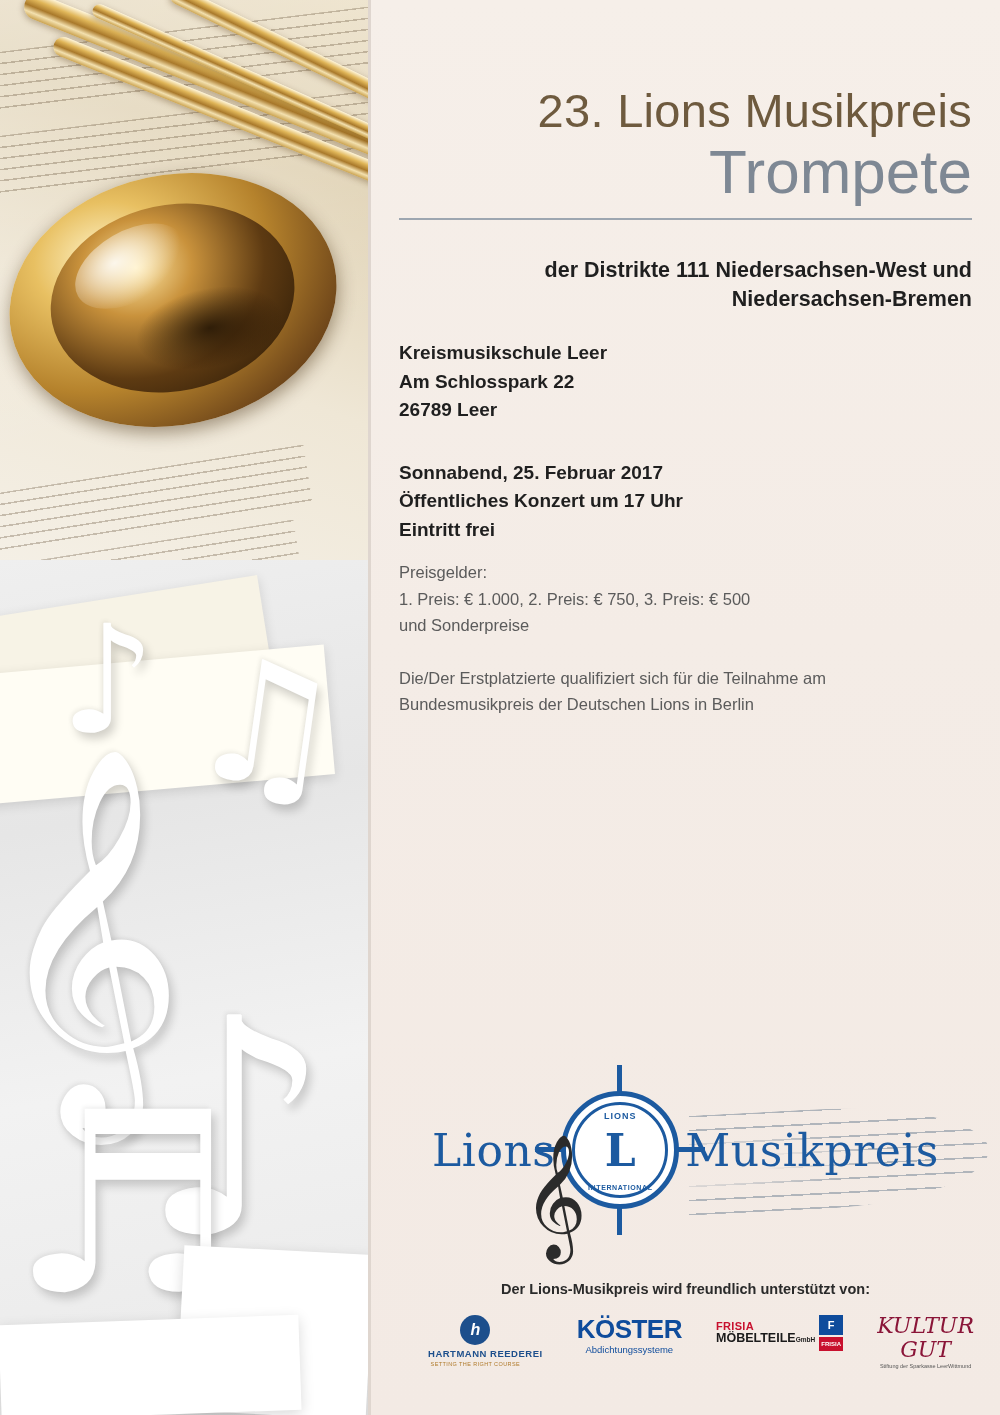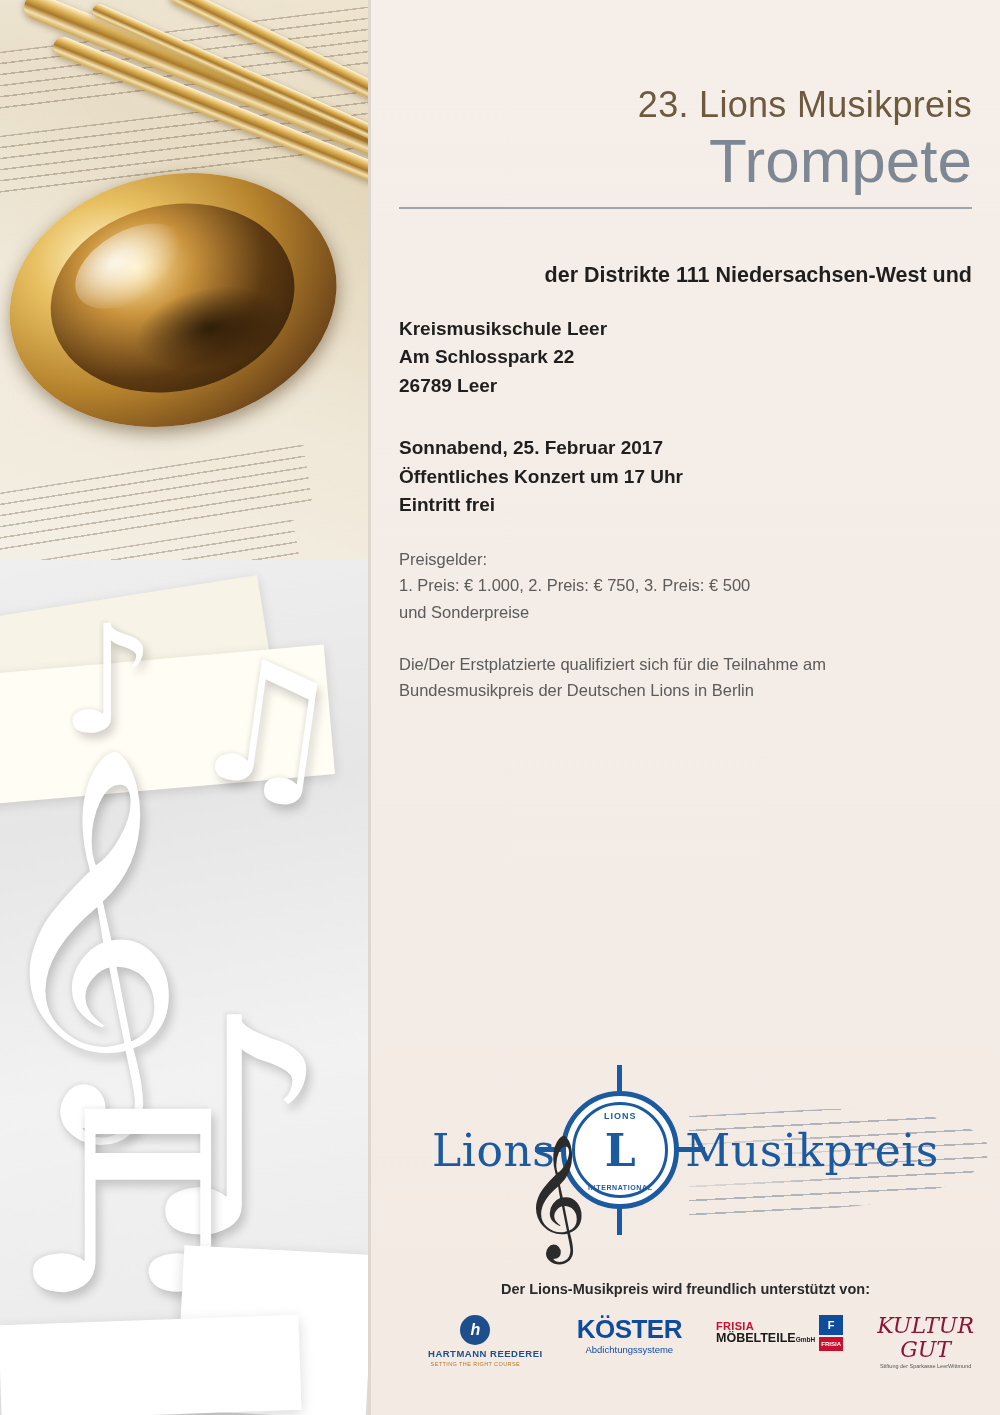--- a/index.html
+++ b/index.html
@@ -138,50 +138,50 @@
 
   
   .content {
     position: absolute;
     left: 371px; top: 0;
     width: 629px; height: 1415px;
     padding: 0;
   }
   .title-block { padding: 86px 28px 0 28px; text-align: right; }
   .title-1 {
-    font-size: 36px; font-weight: 400; color: #6e5a3e;
+    font-size: 47px; font-weight: 400; color: #6e5a3e;
     letter-spacing: .3px; line-height: 1.05; white-space: nowrap;
   }
   .title-2 {
     font-size: 62px; font-weight: 400; color: #7e8894;
     line-height: 1.05; margin-top: 4px;
   }
   .title-rule {
     margin: 14px 0 0 auto;
     width: 100%; height: 2px; background: #8d99a6; opacity: .85;
   }
 
   .subtitle {
-    margin: 52px 28px 0 28px;
+    margin: 36px 28px 0 28px;
     text-align: right;
     font-size: 21.5px; font-weight: bold; color: #1f1f1f;
     line-height: 1.35;
   }
 
   .block { margin: 0 28px; }
   .venue {
     margin-top: 25px;
     font-size: 19px; font-weight: bold; color: #1f1f1f; line-height: 1.5;
   }
   .event {
     margin-top: 34px;
     font-size: 19px; font-weight: bold; color: #1f1f1f; line-height: 1.5;
   }
   .prizes {
-    margin-top: 26px;
+    margin-top: 15px;
     font-size: 16.5px; color: #5b5b5b; line-height: 1.6;
   }
   .qualify {
     margin-top: 26px;
     font-size: 16.5px; color: #5b5b5b; line-height: 1.6;
   }
   .infos {
     margin-top: 46px;
     font-size: 17px; color: #3a3a3a; line-height: 1.5;
   }
@@ -360,20 +360,21 @@
   <div class="content">
 
     <div class="title-block">
       <div class="title-1">23. Lions Musikpreis</div>
       <div class="title-2">Trompete</div>
       <div class="title-rule"></div>
     </div>
 
     <div class="subtitle">
       <div>der Distrikte 111 Niedersachsen-West und</div>
+      <div>Niedersachsen-Bremen</div>
     </div>
 
     <div class="block venue">
       <div>Kreismusikschule Leer</div>
       <div>Am Schlosspark 22</div>
       <div>26789 Leer</div>
     </div>
 
     <div class="block event">
       <div>Sonnabend, 25. Februar 2017</div>

